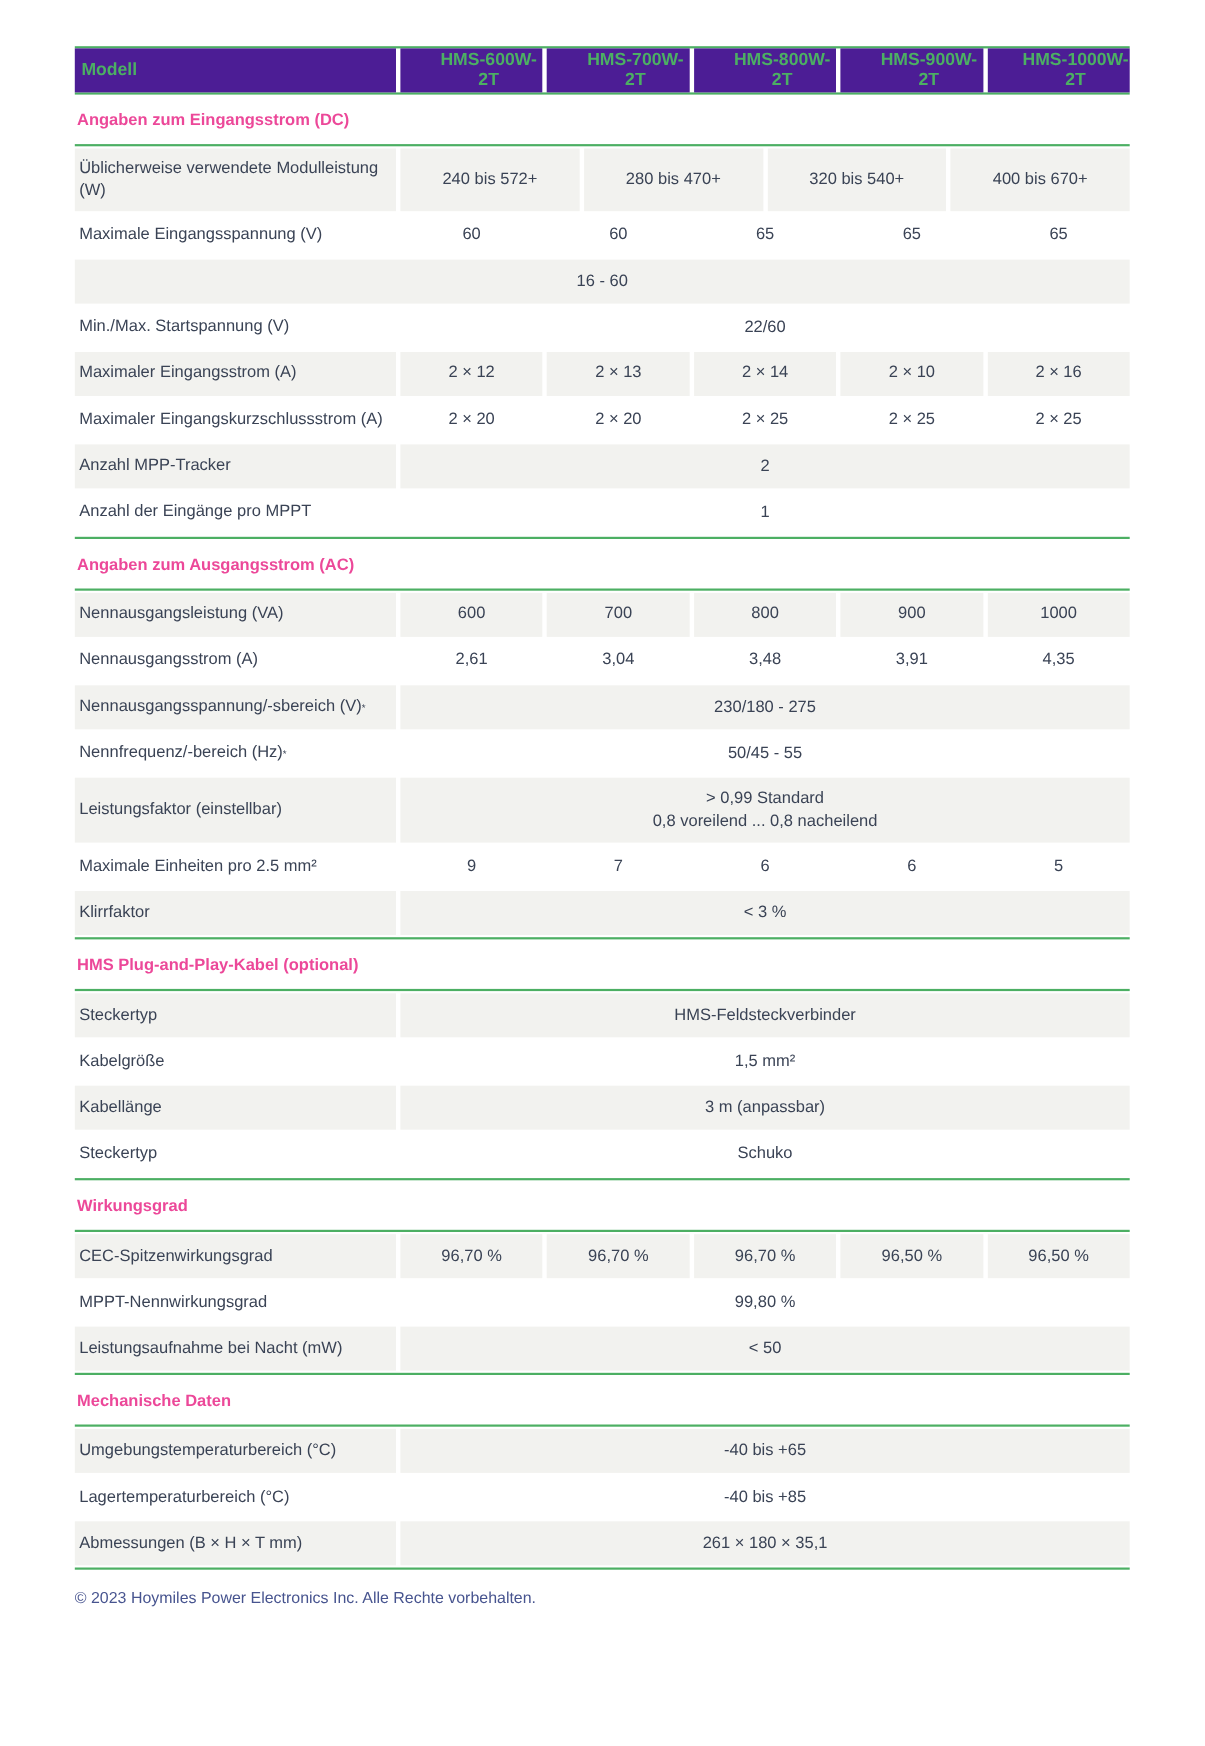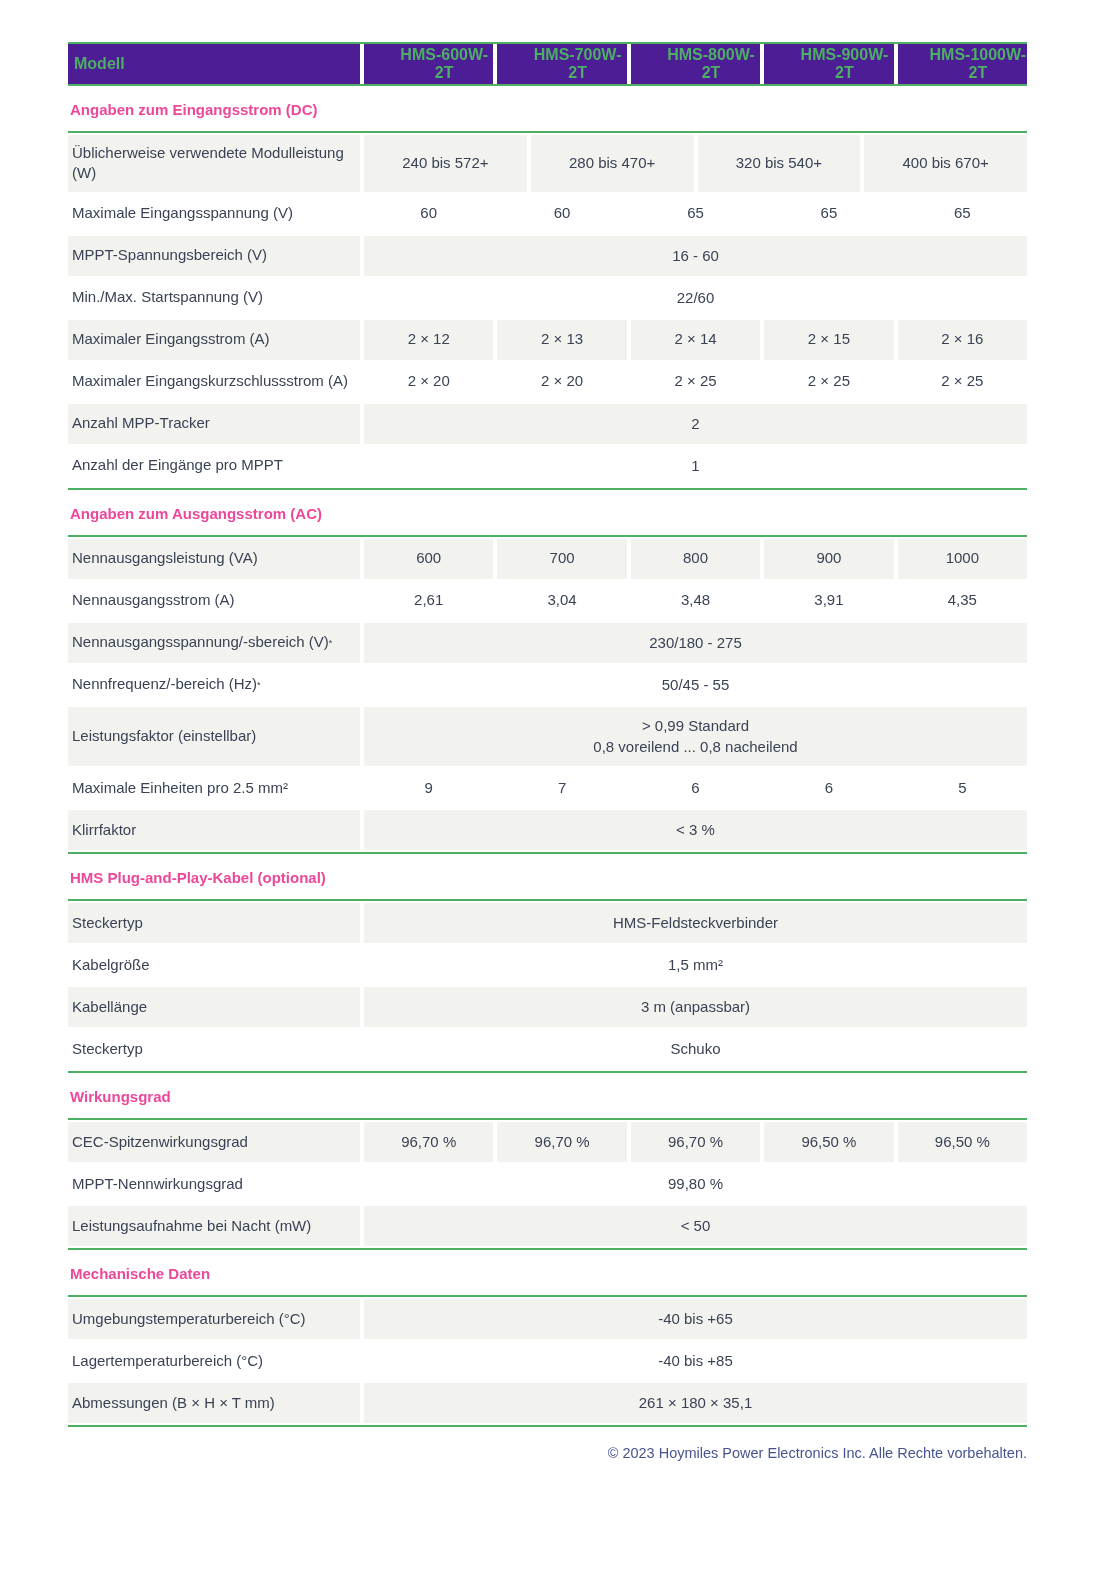--- a/index.html
+++ b/index.html
@@ -28,21 +28,21 @@
   }
   .rows{border-top:2px solid #4caf63;border-bottom:2px solid #4caf63;padding-top:2px;}
   .row{display:flex;gap:4px;margin-bottom:2px;min-height:40px;}
   .row.gray .cell{background:#f2f2ef;}
   .cell{box-sizing:border-box;font-size:15px;line-height:1.35;}
   .cell.label{flex:0 0 292px;display:flex;align-items:center;padding:8px 8px 8px 4px;}
   .cell.val{flex:1;display:flex;align-items:center;justify-content:center;text-align:center;padding:8px 2px;}
   .cell.merged{flex:5;display:flex;flex-direction:column;align-items:center;justify-content:center;padding:8px 0;line-height:1.45;}
   sup{font-size:9px;line-height:0;vertical-align:super;}
   .footer{
-    text-align:right;font-size:14.5px;color:#47548f;
+    text-align:left;font-size:14.5px;color:#47548f;
     padding:18px 0 0 0;
   }
 </style>
 </head>
 <body>
 
 <div class="page">
 
 
   <div class="spec-table">
@@ -69,33 +69,32 @@
             </div>
             <div class="row">
               <div class="cell label">Maximale Eingangsspannung (V)</div>
               <div class="cell val">60</div>
               <div class="cell val">60</div>
               <div class="cell val">65</div>
               <div class="cell val">65</div>
               <div class="cell val">65</div>
             </div>
             <div class="row gray">
-              <div class="cell label">MPPT-Spannungsbereich (V)</div>
               <div class="cell merged">16 - 60</div>
             </div>
             <div class="row">
               <div class="cell label">Min./Max. Startspannung (V)</div>
               <div class="cell merged">22/60</div>
             </div>
             <div class="row gray">
               <div class="cell label">Maximaler Eingangsstrom (A)</div>
               <div class="cell val">2 × 12</div>
               <div class="cell val">2 × 13</div>
               <div class="cell val">2 × 14</div>
-              <div class="cell val">2 × 15</div>
+              <div class="cell val">2 × 10</div>
               <div class="cell val">2 × 16</div>
             </div>
             <div class="row">
               <div class="cell label">Maximaler Eingangskurzschlussstrom (A)</div>
               <div class="cell val">2 × 20</div>
               <div class="cell val">2 × 20</div>
               <div class="cell val">2 × 25</div>
               <div class="cell val">2 × 25</div>
               <div class="cell val">2 × 25</div>
             </div>

